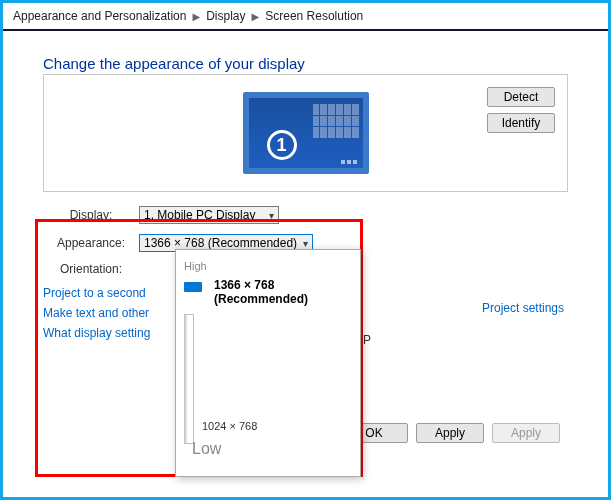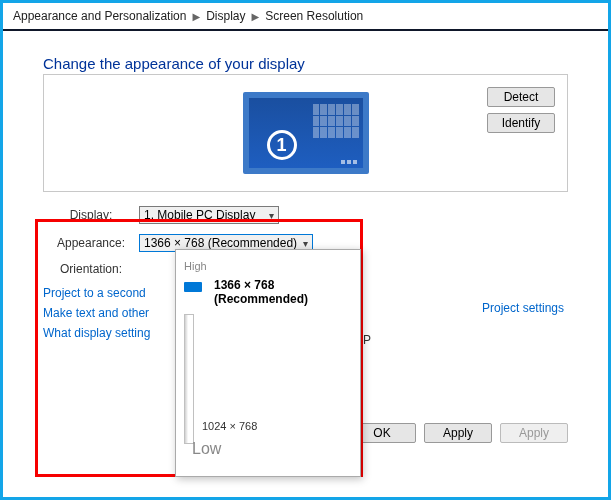--- a/index.html
+++ b/index.html
@@ -103,21 +103,21 @@
     border: 3px solid #f60000;
     pointer-events:none;
   }
   .adv-link {
     position:absolute; right:44px; top:298px;
     color:#0066cc; font-size:12px; cursor:pointer;
   }
   .links { }
   .links a { display:block; color:#0066cc; text-decoration:none; margin-bottom:6px; cursor:pointer;}
   .dialog-buttons {
-    position:absolute; right:40px; top:420px; display:flex; gap:8px;
+    position:absolute; right:48px; top:420px; display:flex; gap:8px;
   }
   
   .res-popup {
     position:absolute;
     left: 172px; top: 246px;
     width: 186px; height: 228px;
     background:#fff;
     border:1px solid #aaa;
     box-shadow: 2px 2px 8px rgba(0,0,0,.25);
     z-index:10;

